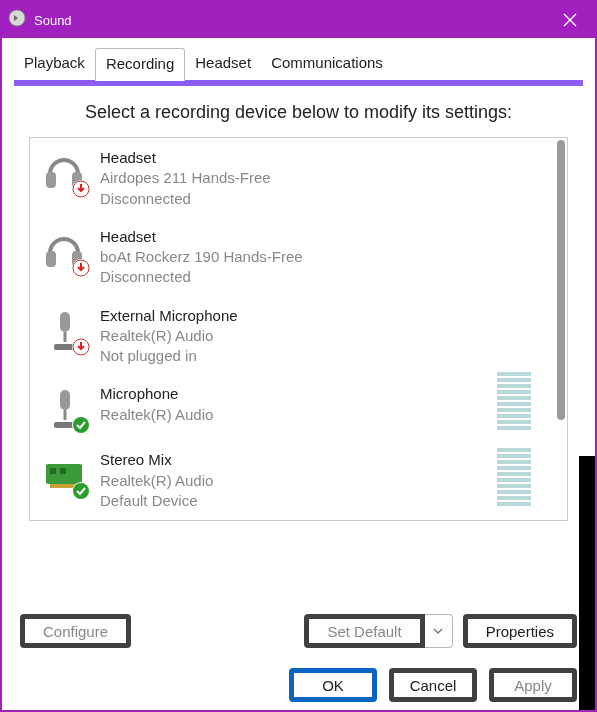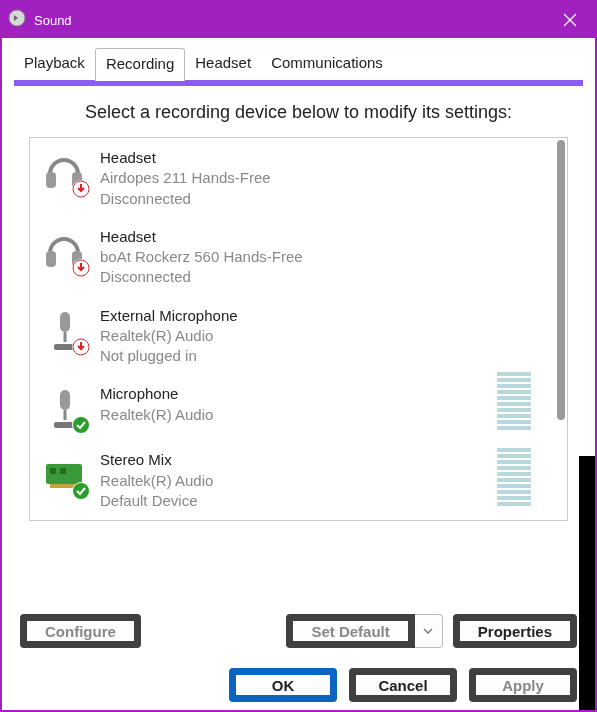--- a/index.html
+++ b/index.html
@@ -22,28 +22,28 @@
   .device-text { display: flex; flex-direction: column; gap: 0px; font-size: 15px; line-height: 1.35; }
   .dev-name { color: #222; }
   .dev-desc, .dev-status { color: #888; }
   .scrollbar { position: absolute; right: 2px; top: 2px; bottom: 2px; width: 14px; }
   .scroll-thumb { position: absolute; right: 0; top: 0; width: 8px; height: 74%; background: #9a9a9a; border-radius: 4px; }
   .level-meter { position: absolute; right: 36px; width: 34px; display: flex; flex-direction: column-reverse; gap: 2px; }
   .level-meter .seg { height: 4px; background: #b8d8dc; }
   .button-row { position: absolute; left: 18px; right: 18px; display: flex; justify-content: space-between; align-items: center; }
   .row-top { bottom: 70px; }
   .row-bottom { bottom: 16px; justify-content: flex-end; gap: 12px; }
-  .btn { height: 34px; padding: 0 18px; font-size: 15px; background: #fdfdfd; border: 7px solid #404040; border-radius: 4px; color: #222; cursor: pointer; display: inline-flex; align-items: center; justify-content: center; font-weight: bold; }
+  .btn { height: 34px; padding: 0 18px; font-size: 15px; background: #fdfdfd; border: 5px solid #404040; border-radius: 4px; color: #222; cursor: pointer; display: inline-flex; align-items: center; justify-content: center; }
   .btn.disabled { color: #888; cursor: default; }
   .btn.primary { border-color: #0a64c2; }
   .btn-group { display: flex; gap: 10px; align-items: center; justify-content: center; }
   .split { display: inline-flex; }
   .split .btn { border-radius: 4px 0 0 4px; }
   .split .chev { width: 28px; height: 34px; border: 1px solid #bbb; border-left: none; border-radius: 0 4px 4px 0; display: flex; align-items: center; justify-content: center; color: #777; background: #fdfdfd; }
-  .ok, .cancel, .apply { width: 108px; }
+  .ok, .cancel, .apply { width: 88px; }
   
   .device-icon svg { width: 48px; height: 48px; }
   .badge { position: absolute; right: -2px; bottom: -2px; width: 18px; height: 18px; border-radius: 50%; display:flex; align-items:center; justify-content:center; }
   .badge.red { background:#fff; }
   .badge.green { background:#fff; }
   .badge svg { width:18px; height:18px; }
   .title-icon svg { width:18px; height:18px; }
   .dark-edge { position:absolute; right:0; top:454px; bottom:0; width:16px; background:#000; }
 </style>
 </head>
@@ -102,21 +102,21 @@
                 <rect x="6" y="24" width="10" height="16" rx="4" fill="#999"></rect>
                 <rect x="32" y="24" width="10" height="16" rx="4" fill="#999"></rect>
               </svg><div class="badge red">
                 <svg viewBox="0 0 18 18">
                   <circle cx="9" cy="9" r="8" fill="#fff" stroke="#c33"></circle>
                   <path d="M9 4v7M6 8l3 3 3-3" stroke="#d22" stroke-width="2" fill="none"></path>
                 </svg>
               </div></div>
             <div class="device-text">
               <span class="dev-name">Headset</span>
-              <span class="dev-desc">boAt Rockerz 560 Hands-Free</span>
+              <span class="dev-desc">boAt Rockerz 190 Hands-Free</span>
               <span class="dev-status">Disconnected</span>
             </div>
           </div>
           <div class="device">
             <div class="device-icon"><svg viewBox="0 0 48 48">
                 <rect x="20" y="6" width="10" height="20" rx="5" fill="#999"></rect>
                 <path d="M25 26v10M17 40h16" stroke="#888" stroke-width="3"></path>
                 <rect x="14" y="38" width="22" height="6" rx="2" fill="#777"></rect>
               </svg><div class="badge red">
                 <svg viewBox="0 0 18 18">

